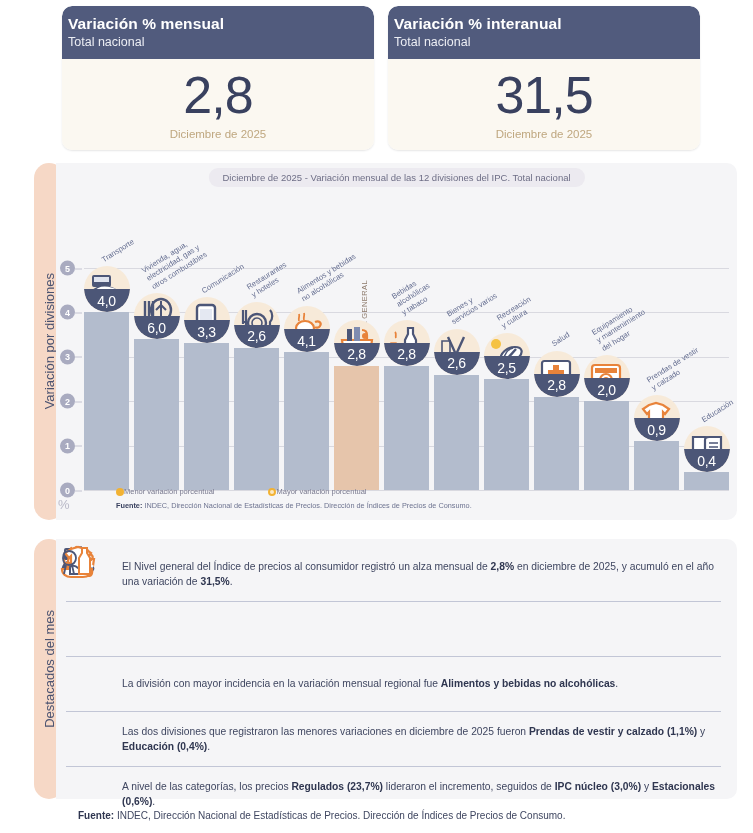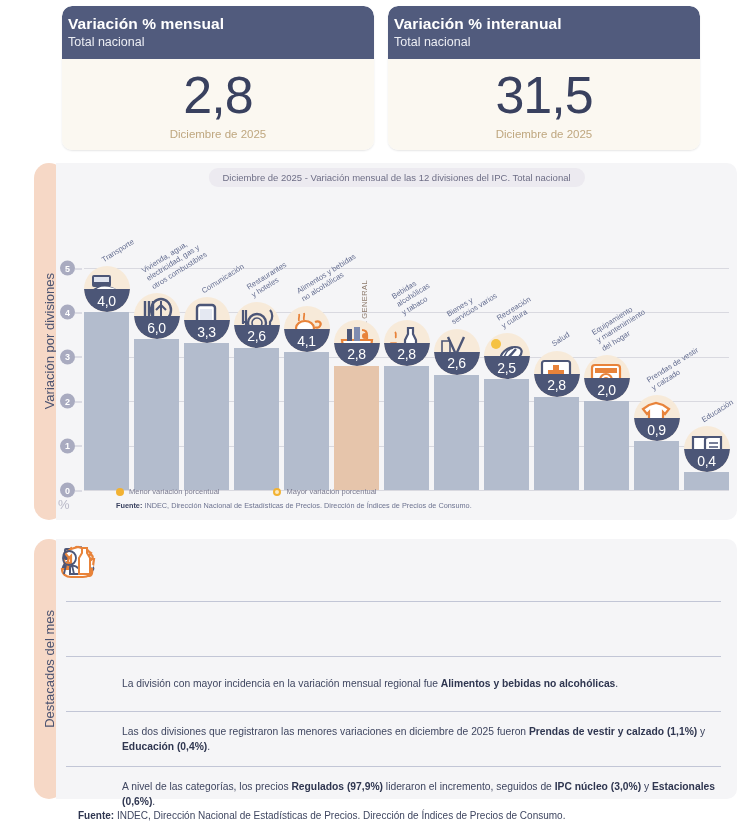--- a/index.html
+++ b/index.html
@@ -123,21 +123,21 @@
     border-radius: 0 0 23px 23px;
     display: flex; align-items: center; justify-content: center;
     color: #ffffff; font-size: 14px; letter-spacing: -.3px;
   }
 
   
   .legend {
     position: absolute; left: 60px; bottom: 24px;
     display: flex; gap: 54px; font-size: 7.5px; color: #7b7b90;
   }
-  .legend .itm { display: flex; align-items: center; gap: 5px; }
+  .legend .itm { display: flex; align-items: center; }
   .lg-dot { width: 8px; height: 8px; border-radius: 50%; background: #f2b233; }
   .lg-dot.ring { background: #fbe9c4; border: 2px solid #f2b233; }
   .chart-source {
     position: absolute; left: 60px; bottom: 10px;
     font-size: 7.3px; color: #6d7390;
   }
   .chart-source b { color: #39415f; }
 
   
   .high-panel {
@@ -441,20 +441,21 @@
     <div class="hl-row">
       <div class="hl-ico">
         <svg class="dv-ico" viewBox="0 0 46 46" width="44" height="44">
           <path d="M8 20h30l-2 14c-.3 2-2 3-4 3H14c-2 0-3.7-1-4-3z" fill="#ffffff" stroke="#e8833a" stroke-width="2.2"></path>
       <rect x="13" y="9" width="5" height="12" fill="#4c5677"></rect>
           <rect x="20" y="7" width="6" height="14" fill="#7f8cb0"></rect>
       <path d="M28 10c3 0 5 2 5 5v6" stroke="#e8833a" stroke-width="2.2" fill="none"></path>
       <circle cx="31" cy="16" r="3" fill="#e8833a"></circle>
         </svg>
       </div>
+      <div class="hl-text">El Nivel general del Índice de precios al consumidor registró un alza mensual de <b>2,8%</b> en diciembre de 2025, y acumuló en el año una variación de <b>31,5%</b>.</div>
     </div>
     <div class="hl-row">
       <div class="hl-ico">
         <svg class="dv-ico" viewBox="0 0 46 46" width="44" height="44">
           <rect x="8" y="9" width="19" height="12" rx="2" fill="#4c5677"></rect>
           <rect x="10" y="11" width="15" height="5" fill="#dfe3ee"></rect>
       <path d="M6 28c2-6 9-9 17-8 7 1 12 4 15 8 1 2 0 4-2 4H8c-2 0-3-2-2-4z" fill="#4c5677"></path>
       <path d="M10 27c3-4 8-6 14-5 6 1 10 3 13 6" fill="none" stroke="#ffffff" stroke-width="2.5"></path>
       <circle cx="14" cy="34" r="3.5" fill="#6fb3c4"></circle>
         </svg>
@@ -482,19 +483,19 @@
       <div class="hl-text">Las dos divisiones que registraron las menores variaciones en diciembre de 2025 fueron <b>Prendas de vestir y calzado (1,1%)</b> y <b>Educación (0,4%)</b>.</div>
     </div>
     <div class="hl-row">
       <div class="hl-ico">
         <svg class="dv-ico" viewBox="0 0 46 46" width="44" height="44">
           <path d="M26 9h5v5l3 5v16h-11V19l3-5z" fill="#ffffff" stroke="#e8833a" stroke-width="2"></path>
       <path d="M13 12c4 0 7 3 7 7s-3 7-7 7-6-3-6-7 2-7 6-7z" fill="none" stroke="#4c5677" stroke-width="1.8"></path>
       <path d="M10 26l-2 9M16 26l2 9" stroke="#4c5677" stroke-width="1.8" fill="none"></path>
         </svg>
       </div>
-      <div class="hl-text">A nivel de las categorías, los precios <b>Regulados (97,9%)</b> lideraron el incremento, seguidos de <b>IPC núcleo (3,0%)</b> y <b>Estacionales (0,6%)</b>.</div>
+      <div class="hl-text">A nivel de las categorías, los precios <b>Regulados (23,7%)</b> lideraron el incremento, seguidos de <b>IPC núcleo (3,0%)</b> y <b>Estacionales (0,6%)</b>.</div>
     </div>
   </div>
 
 <div class="footer">
   <b>Fuente:</b><span> INDEC, Dirección Nacional de Estadísticas de Precios. Dirección de Índices de Precios de Consumo.</span>
 </div>
 
 </body></html>

